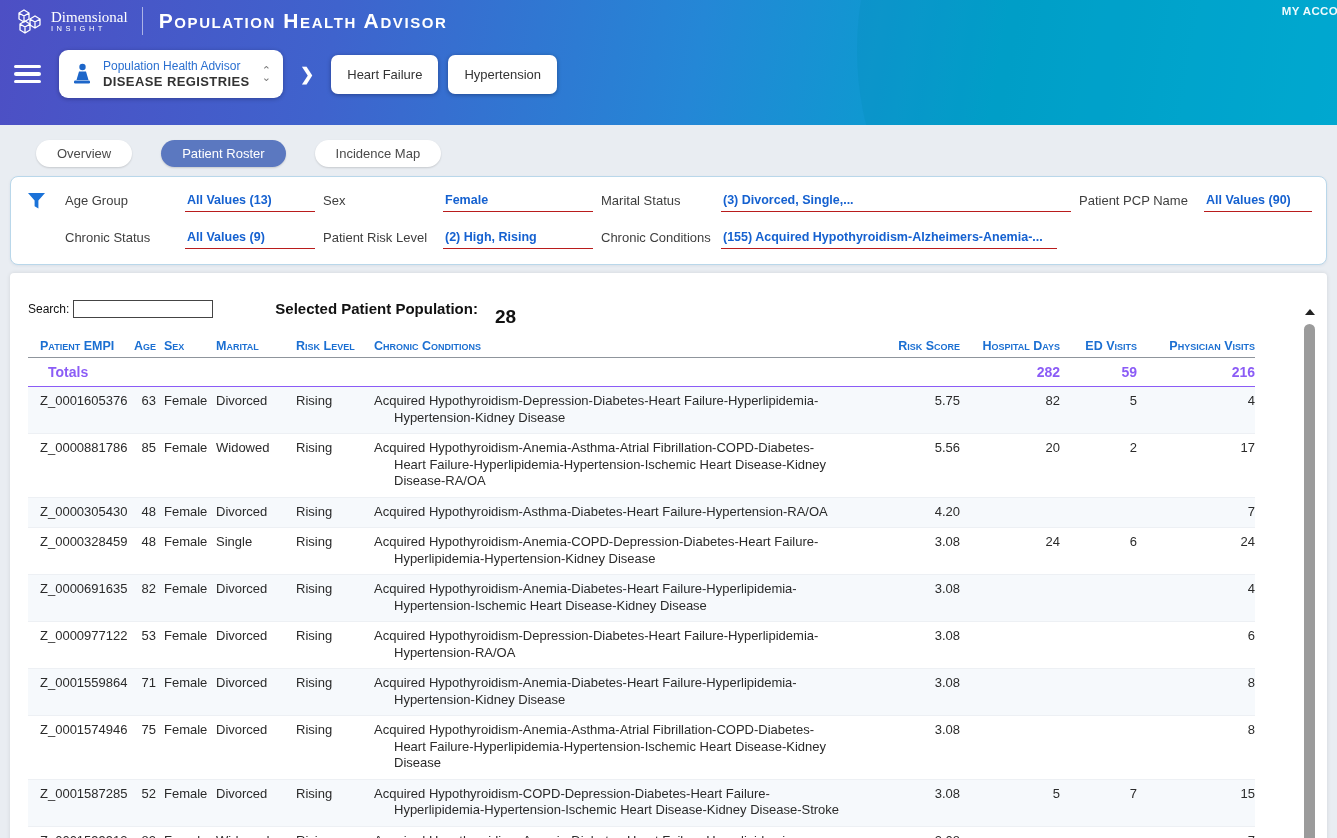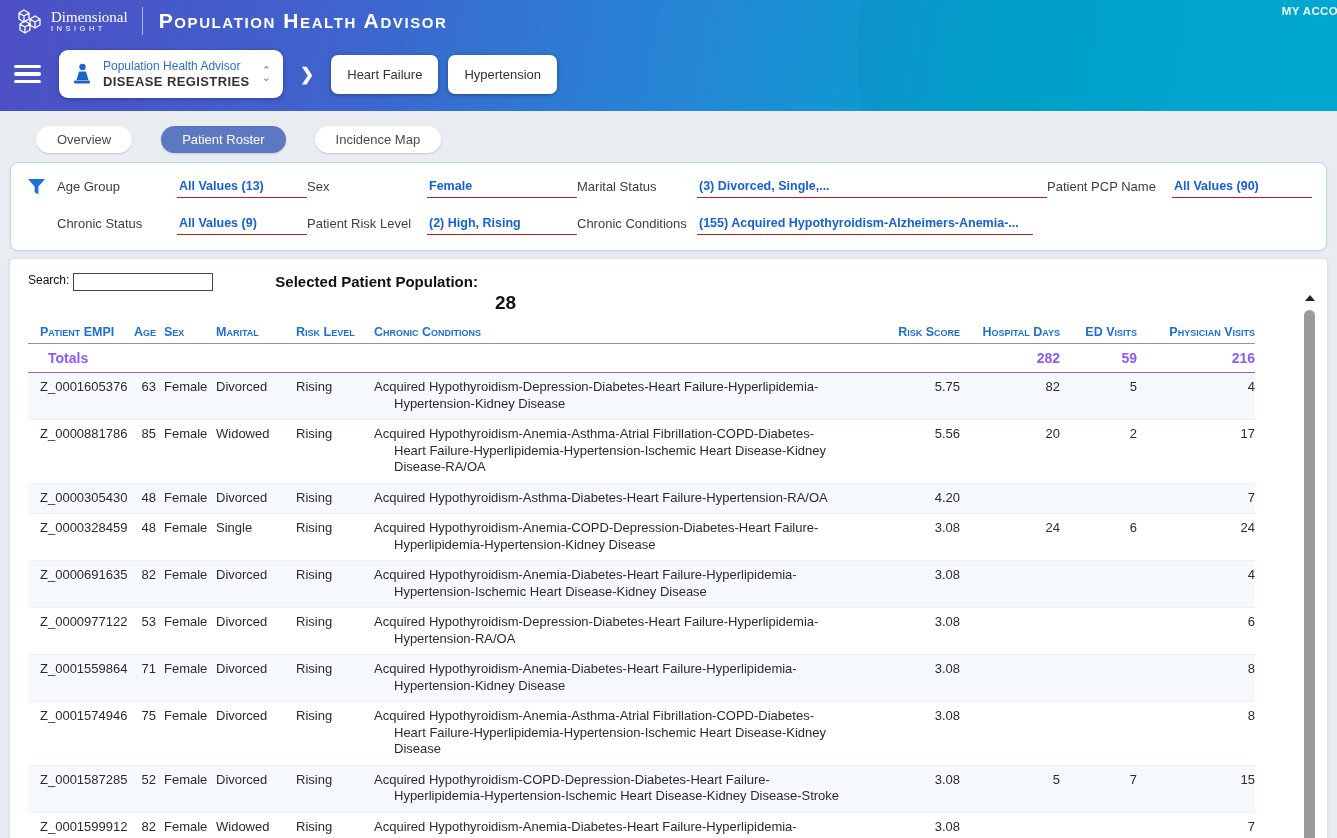--- a/index.html
+++ b/index.html
@@ -1,20 +1,20 @@
 <!DOCTYPE html>
 <html><head>
 <meta charset="utf-8">
 <style>
   * { margin:0; padding:0; box-sizing:border-box; }
   html,body { width:1337px; height:838px; overflow:hidden; }
   body { font-family:"Liberation Sans", sans-serif; background:#e9edf2; }
 
   
-  .top { height:111px; position:relative; overflow:hidden;
+  .top { height:125px; position:relative; overflow:hidden;
     background:linear-gradient(100deg,#4d4fc4 0%,#3f63cd 25%,#2487d6 52%,#00a5cd 75%,#00b2d8 100%); }
   .top::after { content:""; position:absolute; right:-140px; top:-260px; width:620px; height:620px;
     border-radius:50%; background:rgba(0,140,185,.25); pointer-events:none; }
   .top-row1 { height:42px; display:flex; align-items:center; padding:0 16px; position:relative; z-index:2; }
   .logo { display:flex; align-items:center; gap:8px; }
   .logo-txt .l1 { font-family:"Liberation Serif", serif; color:#fff; font-size:15px; line-height:14px; }
   .logo-txt .l2 { color:#fff; font-size:7.5px; letter-spacing:3.5px; line-height:9px; }
   .vdiv { width:1px; height:28px; background:rgba(255,255,255,.55); margin:0 16px 0 14px; }
   .app-title { color:#fff; font-variant:small-caps; font-size:21px; letter-spacing:1.6px; font-weight:600; }
   .account { position:absolute; top:5px; right:-26px; color:#eefafd; font-size:11.5px; font-weight:bold; letter-spacing:.4px; white-space:nowrap; z-index:3; }
@@ -40,31 +40,31 @@
   .pill { background:#fff; border-radius:15px; padding:6px 21px; font-size:13px; color:#4a4a4a;
     box-shadow:0 1px 2px rgba(0,0,0,.15); cursor:pointer; }
   .pill.sel { background:#5b78c0; color:#fff; }
 
   
   .filter-card { margin:0 10px; background:#fff; border:1px solid #b9d7ea; border-radius:8px;
     padding:13px 14px 15px 16px; box-shadow:0 1px 3px rgba(40,80,120,.08); }
   .f-row { display:flex; align-items:flex-start; }
   .f-row + .f-row { margin-top:15px; }
   .f-ic { width:30px; padding-top:2px; }
-  .f-lab { font-size:13px; color:#3e3e3e; padding-top:3px; }
+  .f-lab { font-size:13px; color:#3e3e3e; padding-top:3px;margin-left:8px; }
   .f-val { font-size:12.5px; font-weight:bold; color:#1561d0; border-bottom:1px solid #b91c1c;
     padding:3px 14px 4px 2px; white-space:nowrap; overflow:hidden; text-overflow:ellipsis; cursor:pointer; }
   .w120 { width:120px; flex:none; } .w130 { width:130px; flex:none; } .w150 { width:150px; flex:none; }
   .w125 { width:125px; flex:none; } .w350 { width:350px; flex:none; } .wfit { max-width:560px; }
   .grow { flex:1 1 auto; min-width:0; max-width:150px; }
 
   
   .card { margin:8px 10px 0; background:#fff; border-radius:4px; box-shadow:0 0 4px rgba(0,0,0,.1);
     height:600px; position:relative; padding:14px 0 0 18px; }
-  .search-row { display:flex; }
+  .search-row { display:flex; align-items:center; }
   .search-lab { font-size:12px; color:#111; }
   .search-input { width:140px; height:18px; border:1px solid #444; margin-left:4px; font-size:12px; padding:0 3px; }
   .pop-lab { font-size:15px; font-weight:bold; color:#111; margin-left:62px; }
   .pop-count { font-size:19px; font-weight:bold; color:#111; margin-left:17px; position:relative; top:-2px;margin-top:21px; }
 
   table { border-collapse:collapse; table-layout:fixed; width:1227px; margin-top:6px; }
   col.c1{width:100px} col.c2{width:28px} col.c3{width:60px} col.c4{width:80px} col.c5{width:78px}
   col.c6{width:auto} col.c7{width:70px} col.c8{width:100px} col.c9{width:77px} col.c10{width:118px}
   thead th { color:#1b6fd2; font-variant:small-caps; font-size:12.5px; font-weight:bold;
     text-align:left; padding:3px 0 4px; border-bottom:1px solid #8f959c; cursor:pointer; }

